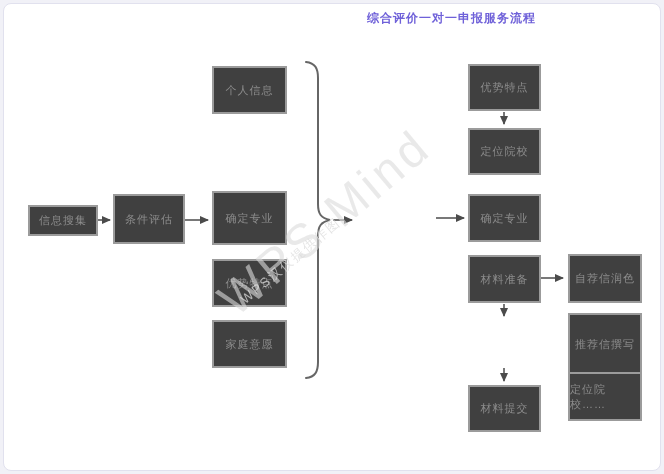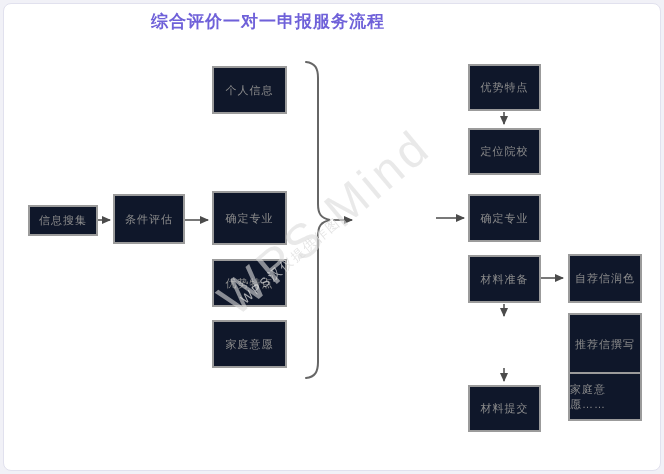--- a/index.html
+++ b/index.html
@@ -11,27 +11,27 @@
   }
   .canvas{
     position:absolute;left:3px;top:3px;right:3px;bottom:3px;
     background:var(--canvas_bg,#ffffff);
     border:1px solid var(--frame_border,#e1e1ee);
     border-radius:8px;
   }
   .stage{position:absolute;left:0;top:0;width:664px;height:474px;}
   .title{
     position:absolute;left:0;top:10px;width:536px;
-    text-align:center;
+    text-align:right;
     color:var(--title,#6f61d9);
-    font-size:17px;font-weight:bold;letter-spacing:1px;
+    font-size:12px;font-weight:bold;letter-spacing:1px;
   }
   .node{
     position:absolute;
-    background:#0f172a;
+    background:#404040;
     border:2px solid var(--node_border,#9b9b9b);
     display:flex;align-items:center;justify-content:center;
     box-sizing:border-box;
     color:var(--node_text,#8c8c8c);
     font-size:11px;
     letter-spacing:1px;
     z-index:2;
   }
   svg.connectors{position:absolute;left:0;top:0;z-index:1;}
   .wm{
@@ -108,19 +108,19 @@
       <span>材料提交</span>
     </div>
 
   <div class="node" style="left:568px;top:254px;width:74px;height:49px">
       <span>自荐信润色</span>
     </div>
   <div class="node" style="left:568px;top:313px;width:74px;height:63px">
       <span>推荐信撰写</span>
     </div>
   <div class="node" style="left:568px;top:372px;width:74px;height:49px">
-      <span>家庭意愿……</span>
+      <span>定位院校……</span>
     </div>
 
   <div class="wm wm-big">WPS Mind</div>
   <div class="wm wm-small">WPS汉仪提供作图</div>
 
 </div>
 
 </body></html>

